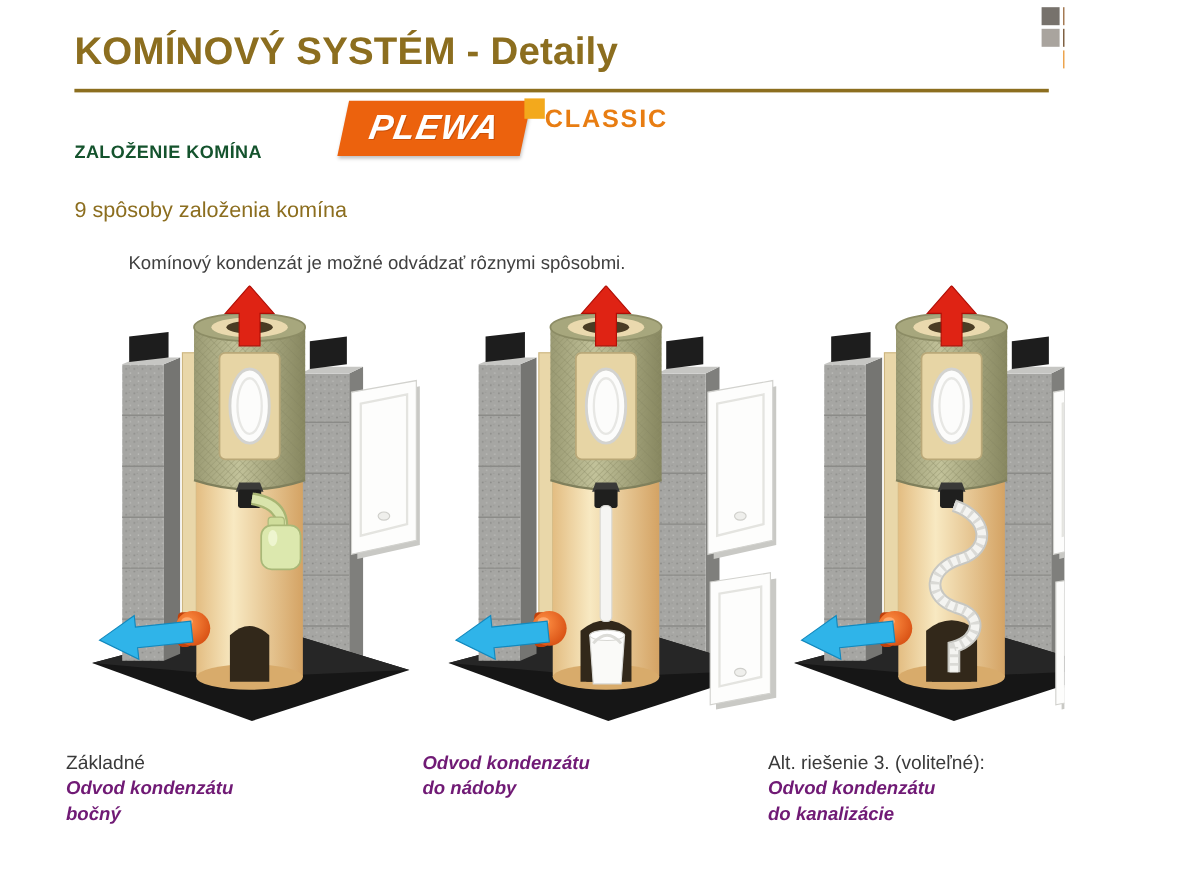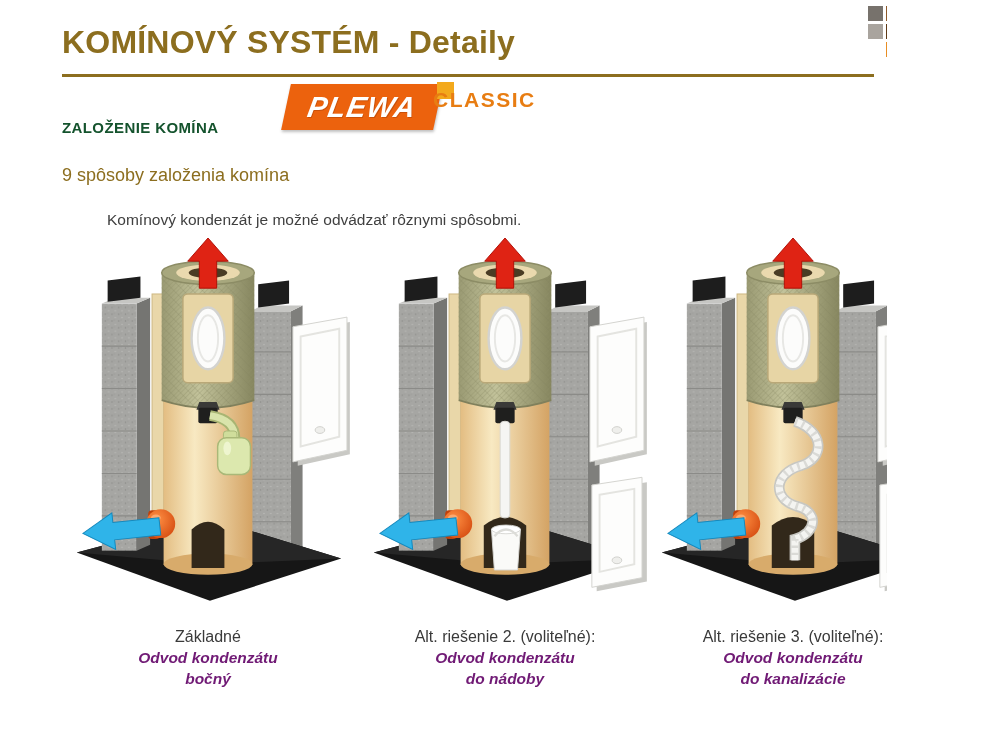--- a/index.html
+++ b/index.html
@@ -31,37 +31,37 @@
   .plewa-logo .logo-text{
     font-style:italic;font-weight:bold;font-size:29px;color:#ffffff;
     letter-spacing:1px;transform:skewX(2deg);
     text-shadow:1px 1px 0 rgba(140,50,0,.35);
   }
   .logo-accent{
     position:absolute;left:437px;top:82px;width:17px;height:17px;
     background:#f3a91c;
   }
   .classic-label{
-    position:absolute;left:433px;top:88px;font-size:21px;font-weight:bold;
+    position:absolute;left:454px;top:88px;font-size:21px;font-weight:bold;
     color:var(--classic-orange,#e87d12);letter-spacing:1.5px;
   }
   .subtitle{
     position:absolute;left:62px;top:119px;font-size:15px;font-weight:bold;
     color:#14532d;letter-spacing:.4px;
   }
   .section-heading{
     position:absolute;left:62px;top:165px;font-size:18px;
     color:var(--title-gold,#8c6e1f);
   }
   .intro-text{
     position:absolute;left:62px;top:211px;font-size:15.5px;color:#404040;margin-left:45px;
   }
   
   .figures-row{position:absolute;left:0;top:238px;width:985px;height:470px;}
-  .figure{position:absolute;width:306px;text-align:center;}
+  .figure{position:absolute;width:306px;text-align:left;}
   .figure-1{left:55px;} .figure-2{left:352px;} .figure-3{left:640px;}
   .chimney-svg{width:290px;height:386px;display:block;margin:0 auto;}
   .caption{margin-top:2px;line-height:21px;}
   .cap-title{font-size:16px;color:#3a3a3a;}
   .cap-bold{font-size:15.5px;font-weight:bold;font-style:italic;color:#701a75;}
   
   .arrow-red{fill:var(--arrow-red,#df2314);}
   .arrow-blue-poly{fill:var(--arrow-blue,#2fb4e9);}
 </style>
 </head>
@@ -254,21 +254,20 @@
         <div class="cap-bold">bočný</div>
       </div>
     </div>
 
     <div class="figure figure-2">
       <svg class="chimney-svg" viewBox="0 0 300 400" role="img">
         <use href="#g-chimney"></use>
         <use href="#g-var2"></use>
       </svg>
       <div class="caption">
-        <div class="cap-title">Alt. riešenie 2. (voliteľné):</div>
         <div class="cap-bold">Odvod kondenzátu</div>
         <div class="cap-bold">do nádoby</div>
       </div>
     </div>
 
     <div class="figure figure-3">
       <svg class="chimney-svg" viewBox="0 0 300 400" role="img">
         <use href="#g-chimney"></use>
         <use href="#g-var3"></use>
       </svg>

